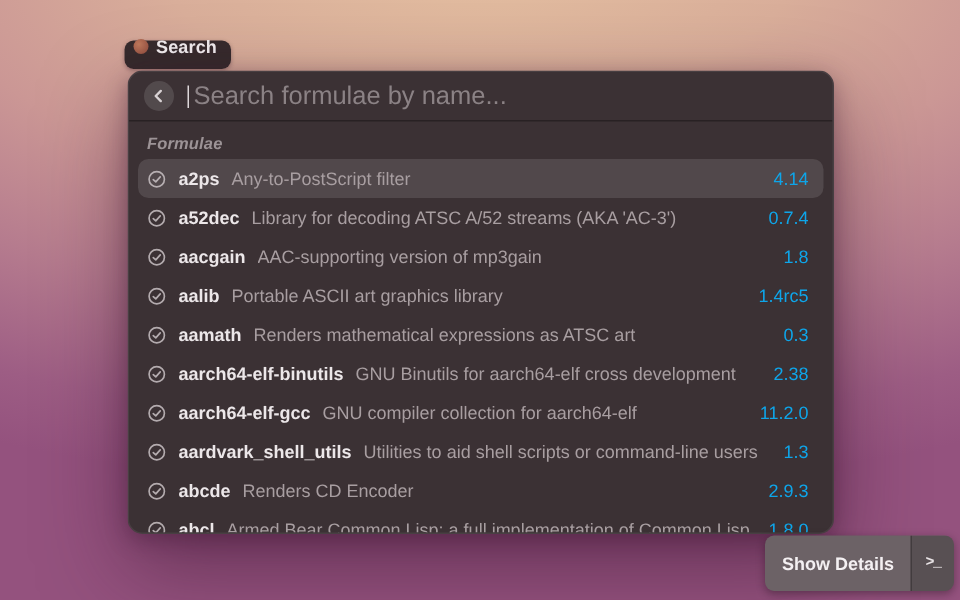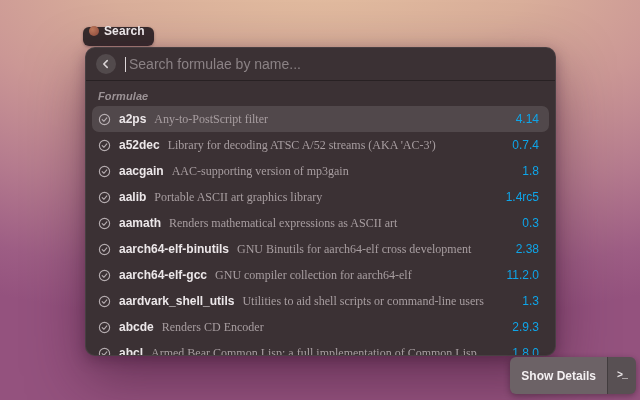--- a/index.html
+++ b/index.html
@@ -47,41 +47,41 @@
   }
   .back-btn {
     width:20px; height:20px; border-radius:50%;
     background:rgba(255,255,255,0.12);
     display:flex; align-items:center; justify-content:center;
     flex:0 0 auto; cursor:pointer;
   }
   .back-btn svg { display:block; }
   .search-field { display:flex; align-items:center; flex:1; min-width:0; }
   .caret { width:1px; height:15px; background:#ddd7d9; margin-right:3px; }
-  .placeholder { color:#8b8285; font-size:14px; white-space:nowrap; }
+  .placeholder { color:#8b8285; font-size:17px; white-space:nowrap; }
 
   
   .section-label {
     color:#9c9396; font-size:11px; font-weight:600;
     padding:9px 12px 4px 12px; letter-spacing:0.1px;font-style:italic;
   }
 
   
   .list { flex:1; overflow:hidden; }
   .row {
     height:26px; margin:0 6px; padding:0 6px;
     display:flex; align-items:center; gap:8px;
     border-radius:7px; cursor:default;
   }
   .row.selected { background:rgba(255,255,255,0.115); }
   .check-icon { flex:0 0 auto; display:flex; opacity:0.85; }
   .row-name { color:#ece7e9; font-size:12px; font-weight:700; white-space:nowrap;text-align:center; }
   .row-desc {
     color:#a89ea1; font-size:12px; flex:1; min-width:0;
-    white-space:nowrap; overflow:hidden; text-overflow:clip;font-family:Liberation Serif, serif;
+    white-space:nowrap; overflow:hidden; text-overflow:clip;
   }
   .row-version { color:#0ea5e9; font-size:12px; flex:0 0 auto; padding-right:4px; }
 
   
   .action-btn {
     position:absolute; right:4px; bottom:6px; height:37px;
     display:flex; align-items:stretch;
     background:#6c6266; border-radius:6px; overflow:hidden;
     box-shadow:0 2px 6px rgba(30,15,25,0.4);
     cursor:pointer;
@@ -169,21 +169,21 @@
     <span class="row-version">1.4rc5</span>
   </div>
       <div class="row">
     <span class="check-icon">
       <svg width="13" height="13" viewBox="0 0 14 14">
         <circle cx="7" cy="7" r="5.5" fill="none" stroke="#c9c1c4" stroke-width="1.2"></circle>
         <path d="M4.5 7.2 L6.3 8.9 L9.5 5.3" fill="none" stroke="#c9c1c4" stroke-width="1.2" stroke-linecap="round" stroke-linejoin="round"></path>
       </svg>
     </span>
     <span class="row-name">aamath</span>
-    <span class="row-desc">Renders mathematical expressions as ASCII art</span>
+    <span class="row-desc">Renders mathematical expressions as ATSC art</span>
     <span class="row-version">0.3</span>
   </div>
       <div class="row">
     <span class="check-icon">
       <svg width="13" height="13" viewBox="0 0 14 14">
         <circle cx="7" cy="7" r="5.5" fill="none" stroke="#c9c1c4" stroke-width="1.2"></circle>
         <path d="M4.5 7.2 L6.3 8.9 L9.5 5.3" fill="none" stroke="#c9c1c4" stroke-width="1.2" stroke-linecap="round" stroke-linejoin="round"></path>
       </svg>
     </span>
     <span class="row-name">aarch64-elf-binutils</span>

